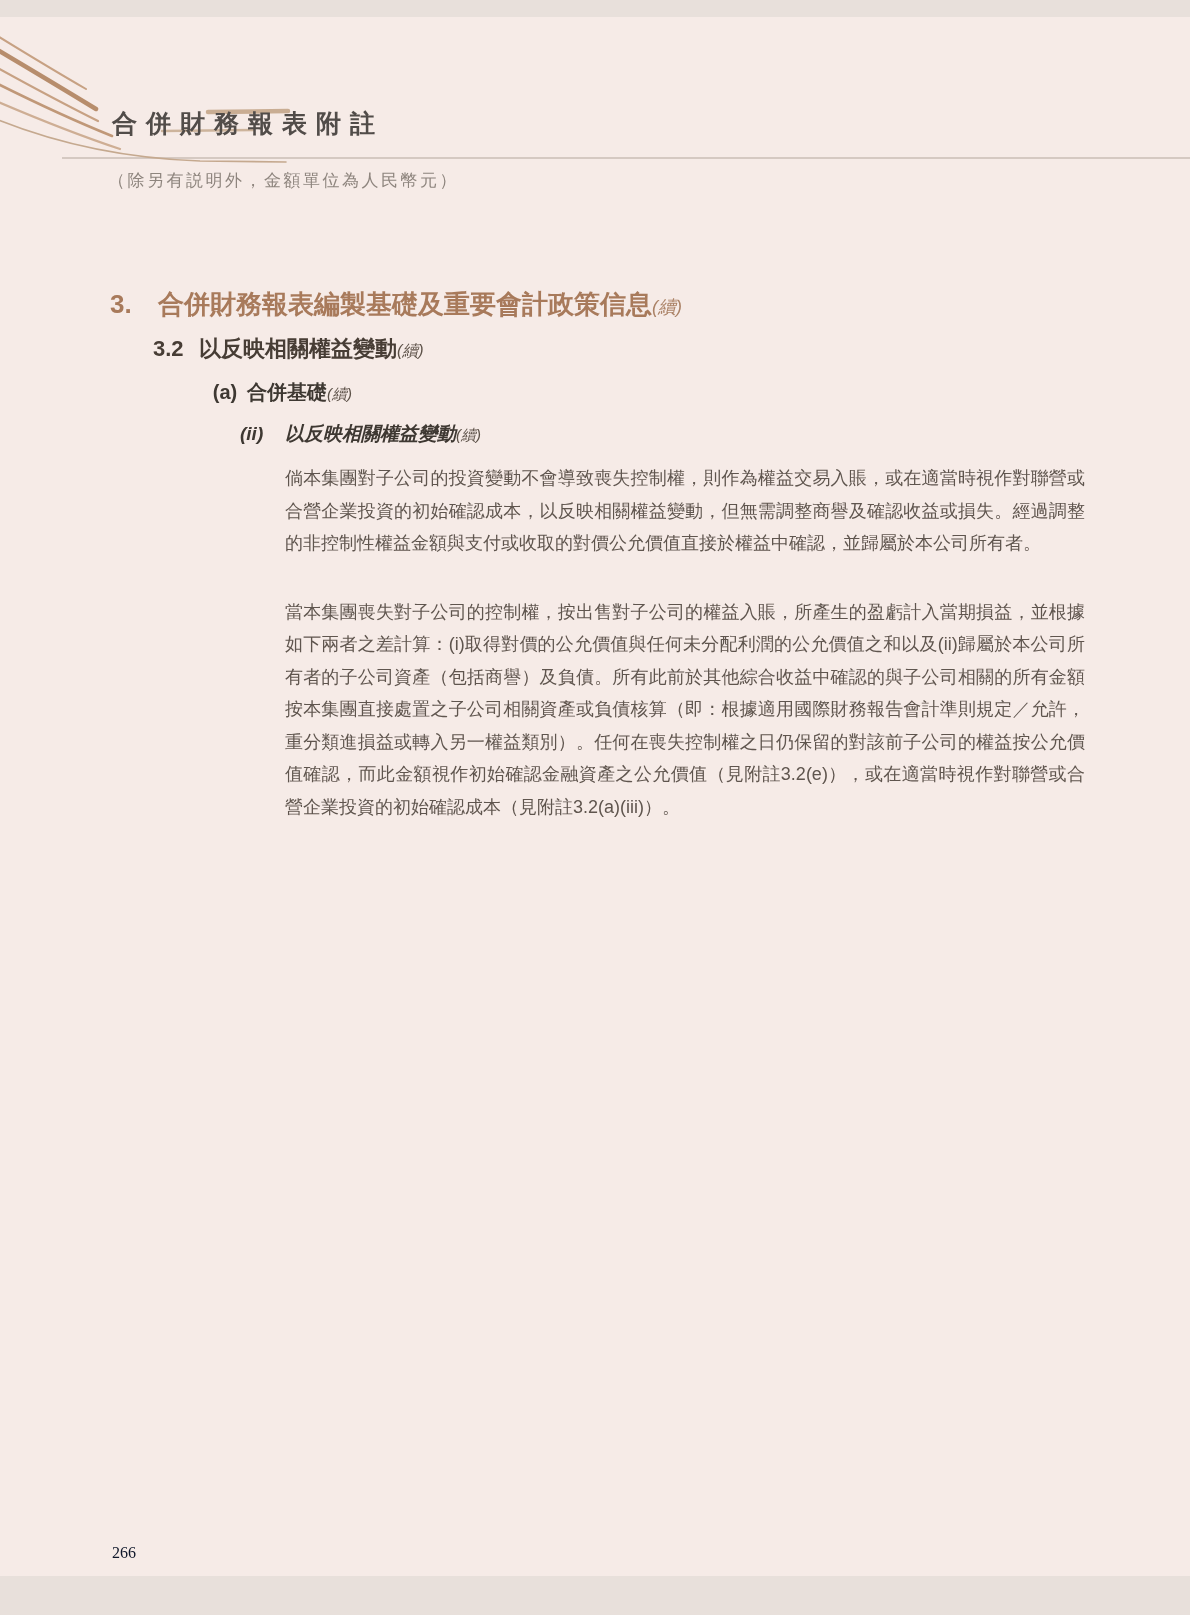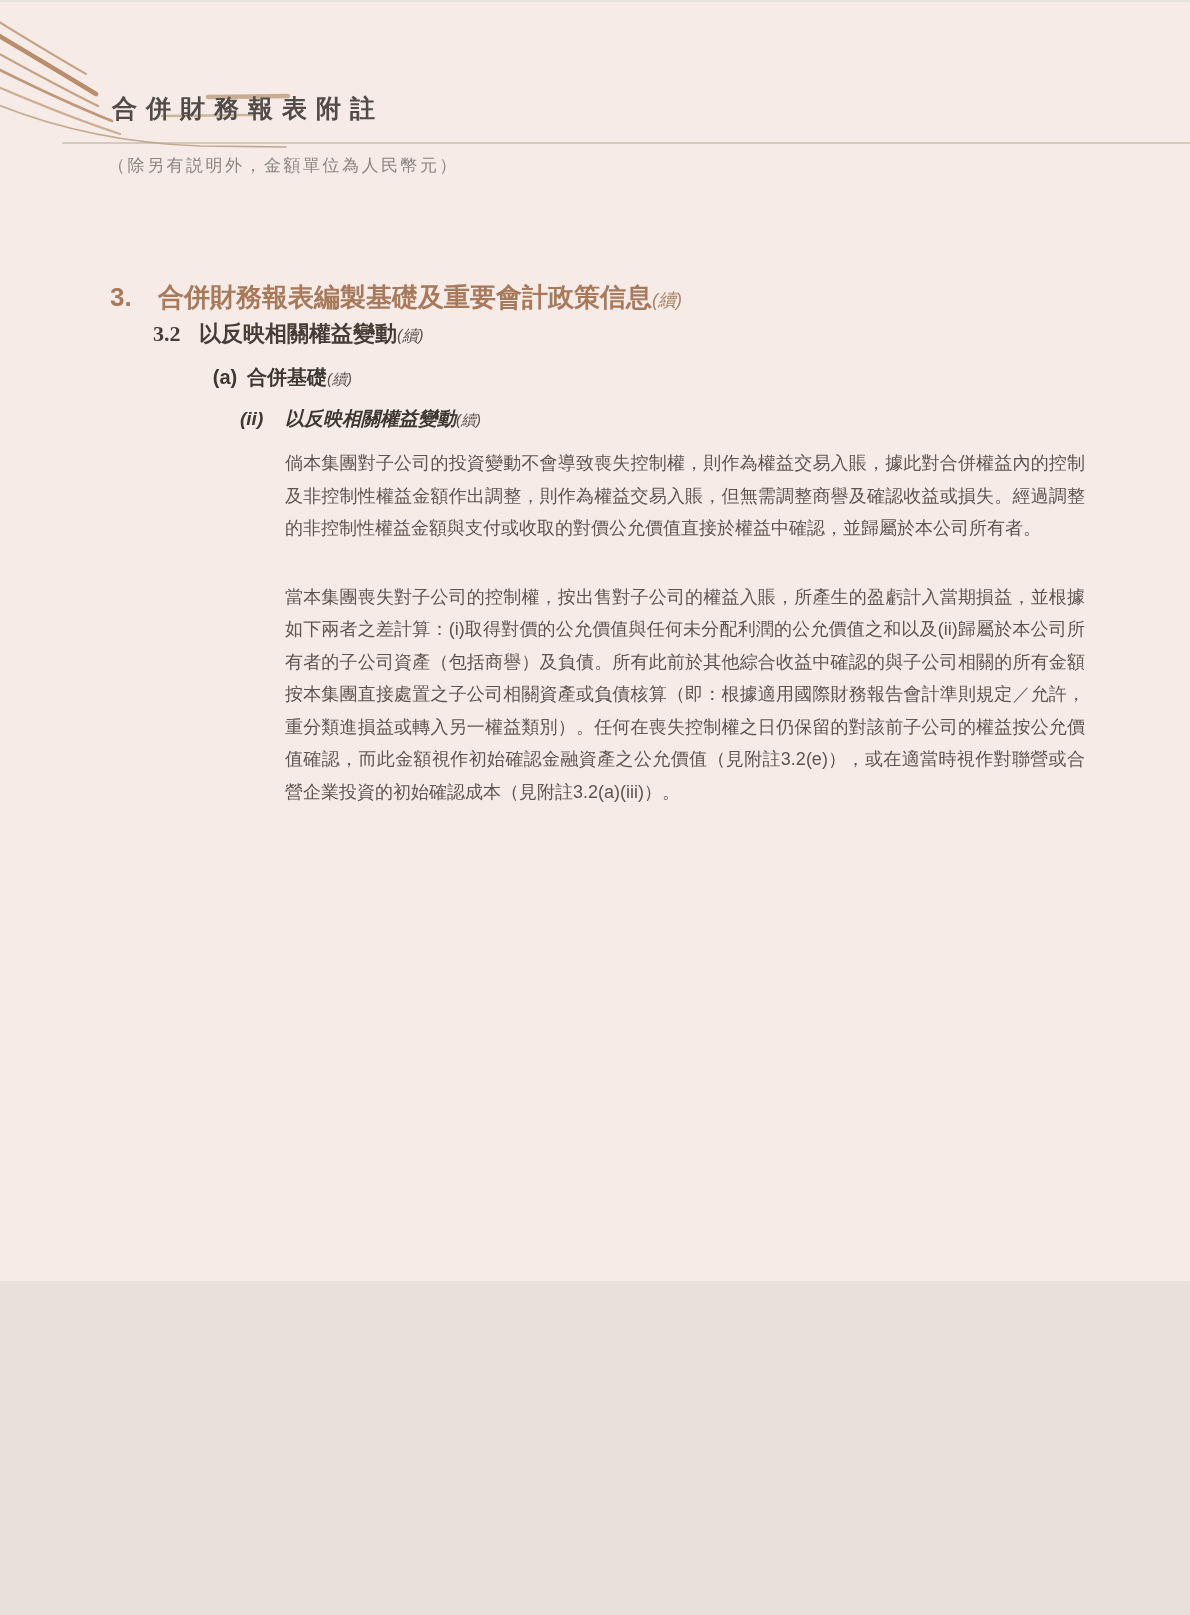--- a/index.html
+++ b/index.html
@@ -1,24 +1,24 @@
 <!DOCTYPE html>
 <html><head>
 <meta charset="utf-8">
 <style>
   html, body { margin: 0; padding: 0; }
   body { background: #e8e0db; font-family: "Liberation Sans", sans-serif; }
 
   .page {
     position: relative;
     width: 1190px;
-    height: 1279px;
+    height: 1559px;
     background: #f6ebe7;
     overflow: hidden;
-    margin: 2px auto;
+    margin: 17px auto;
   }
 
   
   .deco-svg { position: absolute; left: 0; top: 0; }
 
   .doc-title {
     position: absolute;
     left: 112px;
     top: 90px;
     font-family: "Liberation Serif", serif;
@@ -36,26 +36,26 @@
     font-family: "Liberation Serif", serif;
     font-size: 17px;
     letter-spacing: 2.5px;
     color: #8e857e;
     white-space: nowrap;
   }
 
   
   .heading { position: absolute; white-space: nowrap; }
 
-  .h-sec { top: 278px; left: 110px; font-size: 26px; font-weight: bold; color: #a87a5b; }
+  .h-sec { top: 270px; left: 110px; font-size: 26px; font-weight: bold; color: #a87a5b; }
   .h-sec .h-num { display: inline-block; width: 48px; }
   .h-sec .h-cont { font-size: 18px; font-weight: normal; font-style: italic; color: #ab8266; }
 
   .h-sub { top: 317px; left: 153px; font-size: 22px; font-weight: bold; color: #473d35; }
-  .h-sub .h-num { display: inline-block; width: 46px; font-family: Liberation Serif, serif; }
+  .h-sub .h-num { display: inline-block; width: 46px; }
   .h-sub .h-cont { font-size: 16px; font-weight: normal; font-style: italic; color: #5c5148; }
 
   .h-a { top: 362px; left: 203px; font-size: 20px; font-weight: bold; color: #3e3832; text-align: center; }
   .h-a .h-num { display: inline-block; width: 44px; }
   .h-a .h-cont { font-size: 15px; font-weight: normal; font-style: italic; color: #5c5148; }
 
   .h-ii { top: 404px; left: 240px; font-size: 19px; font-weight: bold; font-style: italic; color: #3e3832; }
   .h-ii .h-num { display: inline-block; width: 45px; font-style: italic; }
   .h-ii .h-cont { font-size: 15px; font-weight: normal; color: #5c5148; }
 
@@ -116,19 +116,19 @@
 
   <div class="heading h-a">
     <span class="h-num">(a)</span><span>合併基礎</span><span class="h-cont">(續)</span>
   </div>
 
   <div class="heading h-ii">
     <span class="h-num">(ii)</span><span>以反映相關權益變動</span><span class="h-cont">(續)</span>
   </div>
 
   <div class="body-block">
-    <p>倘本集團對子公司的投資變動不會導致喪失控制權，則作為權益交易入賬，據此對合併權益內的控制及非控制性權益金額作出調整，則作為權益交易入賬，但無需調整商譽及確認收益或損失。經過調整的非控制性權益金額與支付或收取的對價公允價值直接於權益中確認，並歸屬於本公司所有者。</p>
+    <p>倘本集團對子公司的投資變動不會導致喪失控制權，則作為權益交易入賬，或在適當時視作對聯營或合營企業投資的初始確認成本，以反映相關權益變動，但無需調整商譽及確認收益或損失。經過調整的非控制性權益金額與支付或收取的對價公允價值直接於權益中確認，並歸屬於本公司所有者。</p>
     <p>當本集團喪失對子公司的控制權，按出售對子公司的權益入賬，所產生的盈虧計入當期損益，並根據如下兩者之差計算：(i)取得對價的公允價值與任何未分配利潤的公允價值之和以及(ii)歸屬於本公司所有者的子公司資產（包括商譽）及負債。所有此前於其他綜合收益中確認的與子公司相關的所有金額按本集團直接處置之子公司相關資產或負債核算（即：根據適用國際財務報告會計準則規定／允許，重分類進損益或轉入另一權益類別）。任何在喪失控制權之日仍保留的對該前子公司的權益按公允價值確認，而此金額視作初始確認金融資產之公允價值（見附註3.2(e)），或在適當時視作對聯營或合營企業投資的初始確認成本（見附註3.2(a)(iii)）。</p>
   </div>
 
   <div class="page-number">266</div>
 
 </div>
 
 </body></html>

